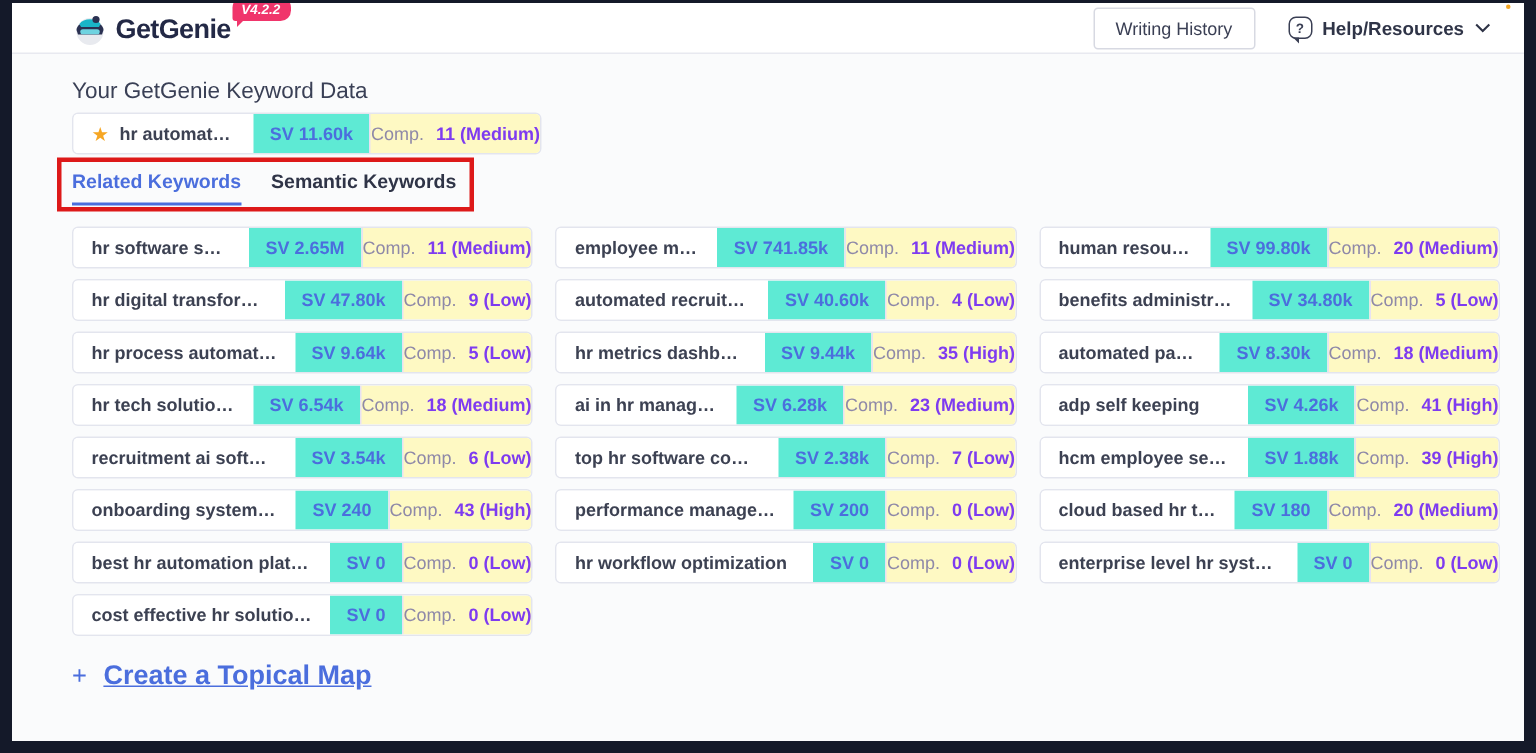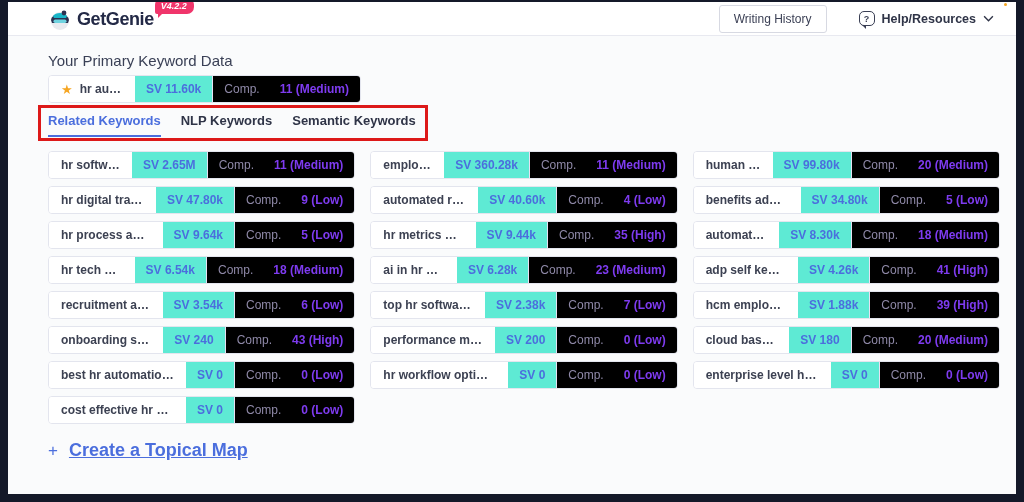--- a/index.html
+++ b/index.html
@@ -27,21 +27,21 @@
   .brand-dot { position:absolute; right:9px; top:1px; width:3px; height:3px; border-radius:50%; background:#f5a623; }
   .logo-svg { width:24px; height:24px; display:block; }
   .version-badge {
     background:#f0356b; color:#fff; font-size:9px; font-weight:700; font-style:italic;
     padding:3px 7px 3px 6px; border-radius:7px 7px 7px 2px; position:relative; top:-9px; left:-3px;
   }
   .version-badge::after {
     content:""; position:absolute; left:3px; bottom:-4px;
     border-left:5px solid #f0356b; border-bottom:5px solid transparent;
   }
-  .topbar-right { margin-left:auto; display:flex; gap:32px; }
+  .topbar-right { margin-left:auto; display:flex; gap:22px; }
   .btn-outline {
     background:#fff; border:1px solid #d7d9e2; border-radius:3px;
     font-size:12px; color:#3a3f54; padding:6px 14px; cursor:pointer;
     font-family:inherit;
   }
   .help-wrap { display:flex; align-items:center; gap:7px; cursor:pointer; }
   .help-bubble {
     width:16px; height:15px; border:1.4px solid #3a3f54; border-radius:5px;
     display:flex; align-items:center; justify-content:center;
     font-size:9px; font-weight:700; color:#3a3f54; position:relative;
@@ -68,21 +68,21 @@
     flex:1; display:flex; align-items:center; gap:7px; padding:0 12px;
     color:#3c4152; font-weight:600; white-space:nowrap; overflow:hidden;
     text-overflow:ellipsis; background:#fff; min-width:0;
   }
   .chip-text .txt { overflow:hidden; text-overflow:ellipsis; }
   .chip-sv {
     display:flex; align-items:center; padding:0 11px; background:#5eead4;
     color:#4b6edd; font-weight:600; white-space:nowrap; flex:none;
   }
   .chip-comp {
-    display:flex; align-items:center; gap:20px; padding:0 11px; background:#000000;
+    display:flex; align-items:center; gap:8px; padding:0 0; background:#fef9c3;
     border-left:1px solid #e7e1f3; white-space:nowrap; flex:none;
   }
   .comp-label { color:#8f89a8; font-weight:400; }
   .comp-value { color:#7e3bf0; font-weight:700; }
   .star { color:#f6a623; font-size:13px; line-height:1; flex:none; }
   .primary-chip { width:313px; margin-top:6px; }
   
   .tabs-wrap { position:relative; margin-top:4px; display:inline-block; }
   .tabs { display:flex; gap:20px; padding:6px 0 0 0; }
   .tab {
@@ -131,39 +131,38 @@
         <span class="help-label">Help/Resources</span>
         <svg class="chev" viewBox="0 0 12 8">
           <polyline points="1,1.5 6,6.5 11,1.5" fill="none" stroke="#2f3447" stroke-width="1.6"></polyline>
         </svg>
       </div>
     </div>
   </div>
 
   <div class="main">
 
-    <div class="section-title t1">Your Primary Keyword Data</div>
+    <div class="section-title t1">Your GetGenie Keyword Data</div>
 
     <div class="chip primary-chip">
       <span class="chip-text">
         <span class="star">★</span>
         <span class="txt">hr automation tools</span>
       </span>
       <span class="chip-sv">SV 11.60k</span>
       <span class="chip-comp">
         <span class="comp-label">Comp.</span>
         <span class="comp-value">11 (Medium)</span>
       </span>
     </div>
 
 
     <div class="tabs-wrap">
       <div class="tabs">
         <span class="tab active">Related Keywords</span>
-        <span class="tab">NLP Keywords</span>
         <span class="tab">Semantic Keywords</span>
       </div>
       <div class="annotation-rect"></div>
     </div>
 
     <div class="kw-grid">
   <div class="chip">
     <span class="chip-text">
       <span class="txt">hr software small business</span>
     </span>
@@ -171,21 +170,21 @@
     <span class="chip-comp">
       <span class="comp-label">Comp.</span>
       <span class="comp-value">11 (Medium)</span>
     </span>
   </div>
 
   <div class="chip">
     <span class="chip-text">
       <span class="txt">employee management softw...</span>
     </span>
-    <span class="chip-sv">SV 360.28k</span>
+    <span class="chip-sv">SV 741.85k</span>
     <span class="chip-comp">
       <span class="comp-label">Comp.</span>
       <span class="comp-value">11 (Medium)</span>
     </span>
   </div>
 
   <div class="chip">
     <span class="chip-text">
       <span class="txt">human resources software</span>
     </span>

